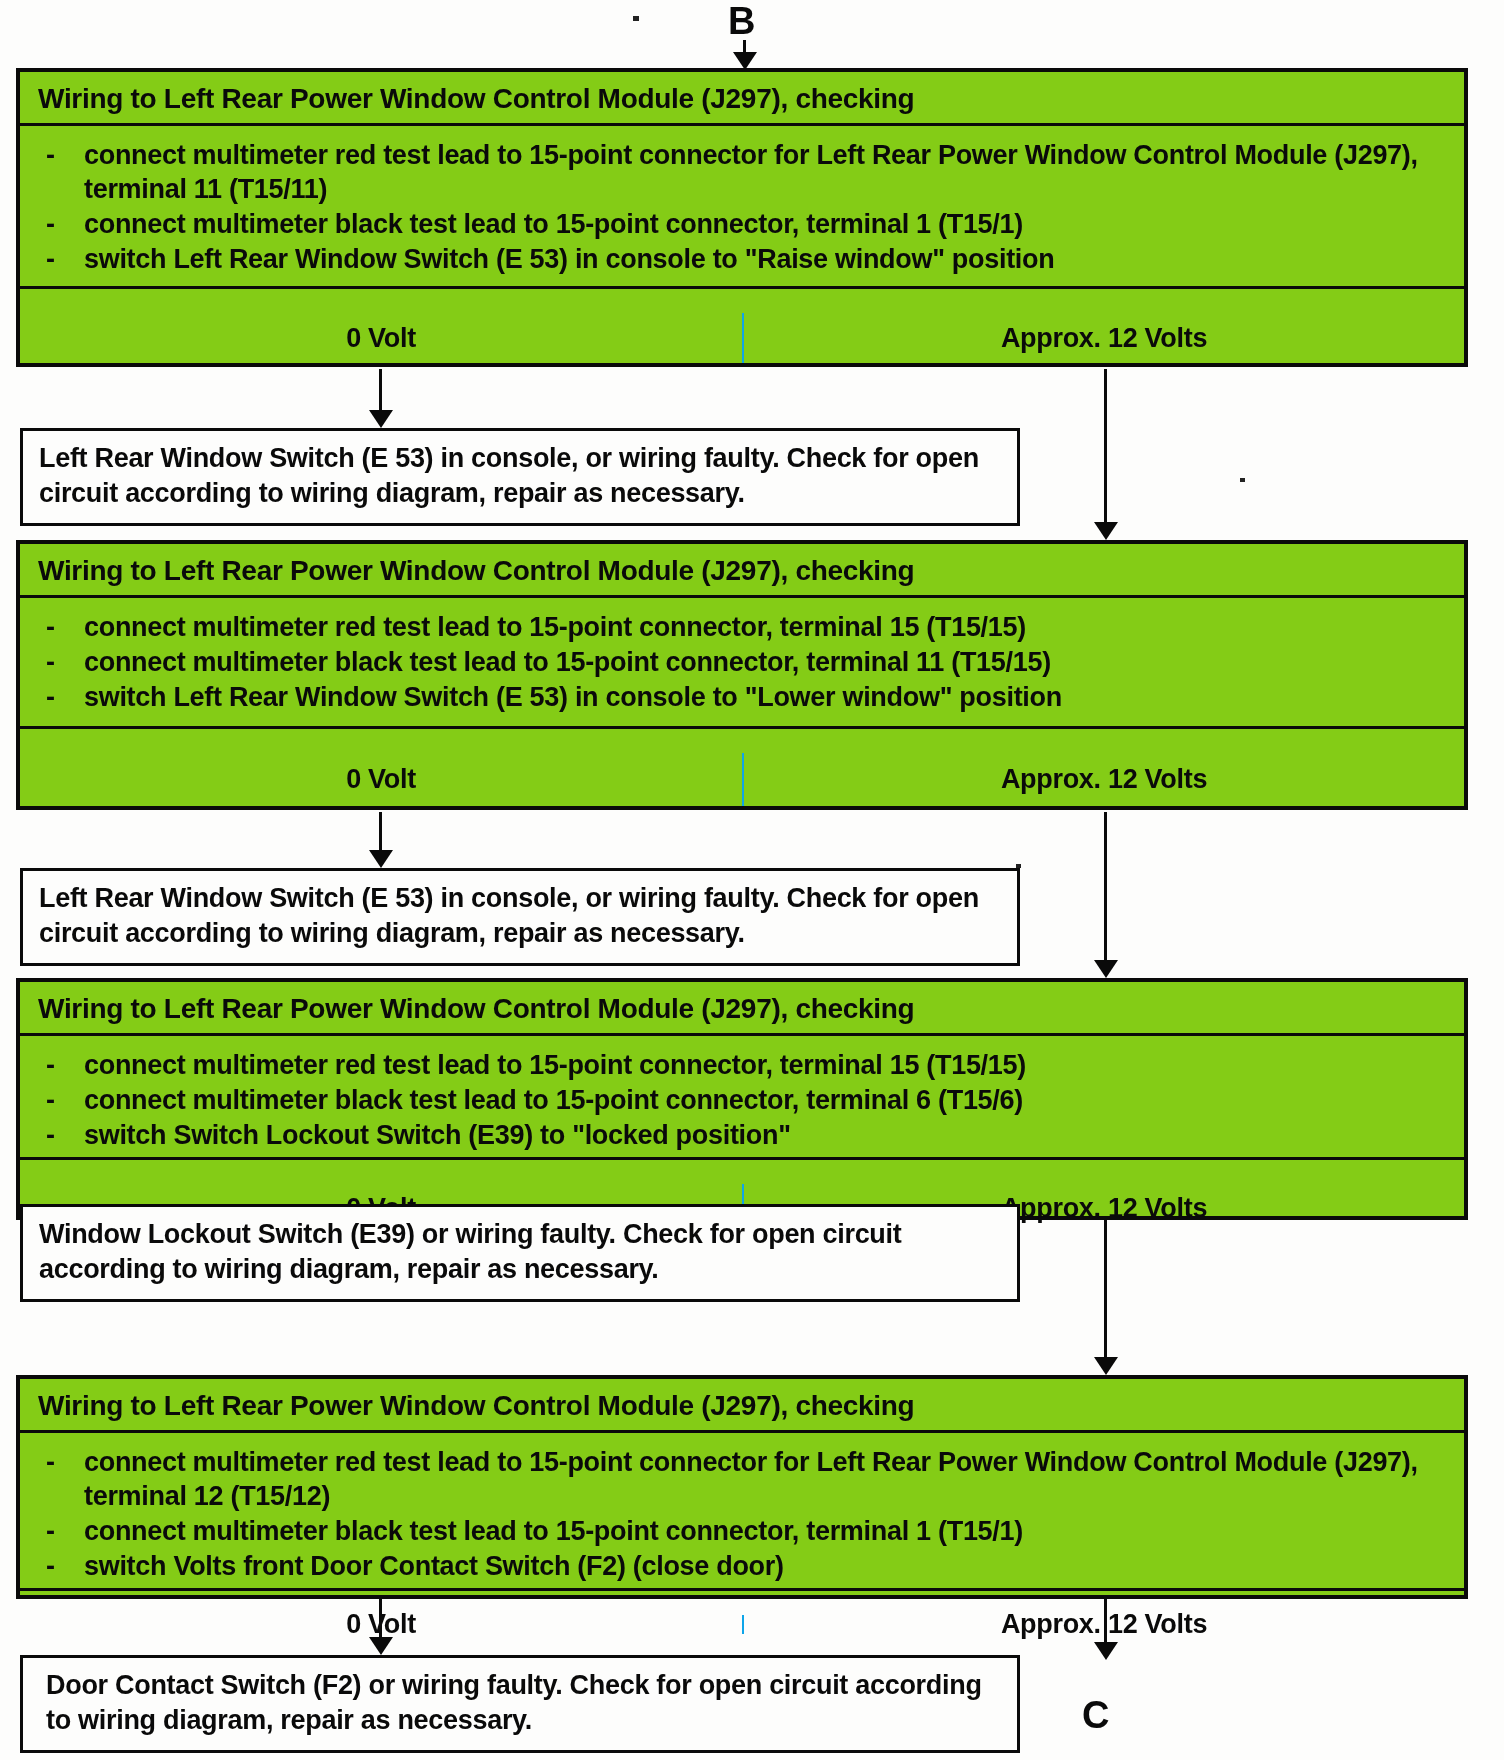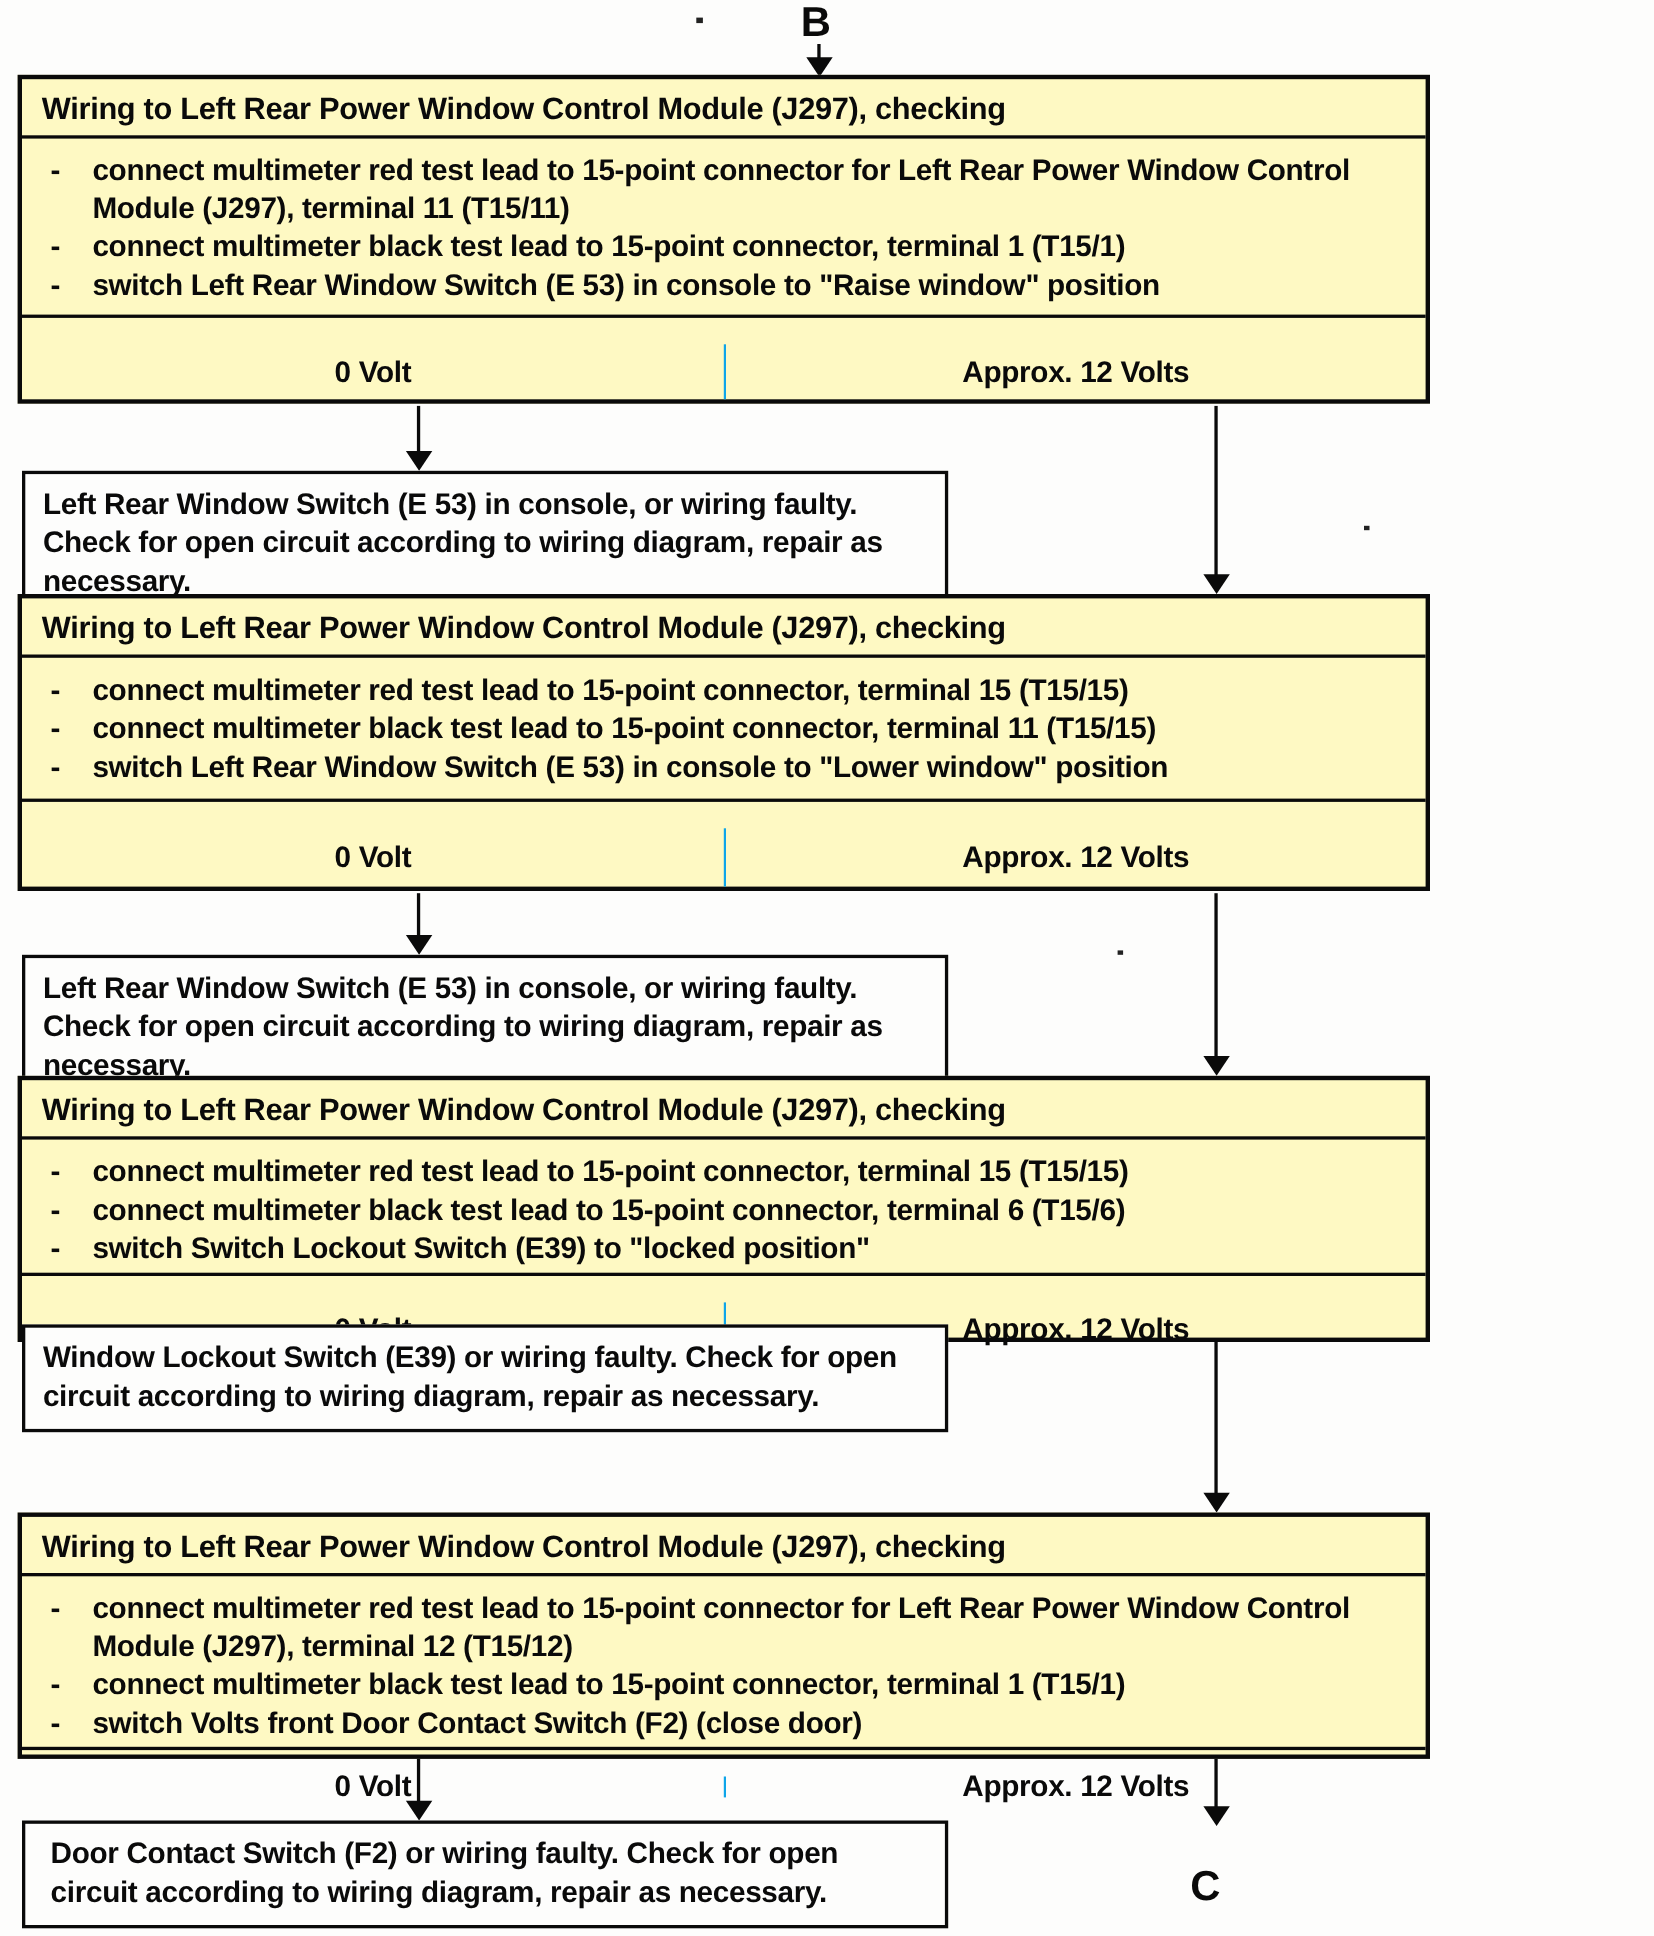--- a/index.html
+++ b/index.html
@@ -39,23 +39,23 @@
   #arrow-1r  { left: 1104px; top: 369px;  height: 154px; }
   #arrow-2l  { left: 379px;  top: 812px;  height: 39px; }
   #arrow-2r  { left: 1104px; top: 812px;  height: 149px; }
   #arrow-3l  { left: 379px;  top: 1220px; height: 39px; }
   #arrow-3r  { left: 1104px; top: 1220px; height: 138px; }
   #arrow-4l  { left: 379px;  top: 1599px; height: 39px; }
   #arrow-4r  { left: 1104px; top: 1599px; height: 44px; }
 
   
   .main-box {
-    position: absolute; left: 16px; width: 1284px;
+    position: absolute; left: 16px; width: 1452px;
     border: 4px solid #0a0a0a;
-    background: #fef9c3;
+    background: #84cc16;
     display: flex; flex-direction: column;
   }
   #step1 { top: 68px;   height: 299px; }
   #step2 { top: 540px;  height: 270px; }
   #step3 { top: 978px;  height: 242px; }
   #step4 { top: 1375px; height: 224px; }
 
   .box-title {
     border-bottom: 3px solid #0a0a0a;
     font-size: 28px; font-weight: 600;
@@ -84,21 +84,21 @@
   #step4 .box-results { height: 46px; }
   .result-cell {
     width: 50%;
     display: flex; align-items: center; justify-content: center;
     font-size: 27px; font-weight: 600; letter-spacing: -0.3px; margin-top: 24px;
   }
   .result-cell.right { border-left: 2px solid #0ea5e9; }
 
   
   .fault-box {
-    position: absolute; left: 20px; width: 842px;
+    position: absolute; left: 20px; width: 1000px;
     border: 3px solid #0a0a0a;
     background: #fdfdfc;
     padding: 10px 16px 12px 16px;
     font-size: 27px; font-weight: 600;
     line-height: 35px; letter-spacing: -0.3px;
   }
   #fault1 { top: 428px; }
   #fault2 { top: 868px; }
   #fault3 { top: 1204px; }
   #fault4 { top: 1655px; padding-left: 23px; }

